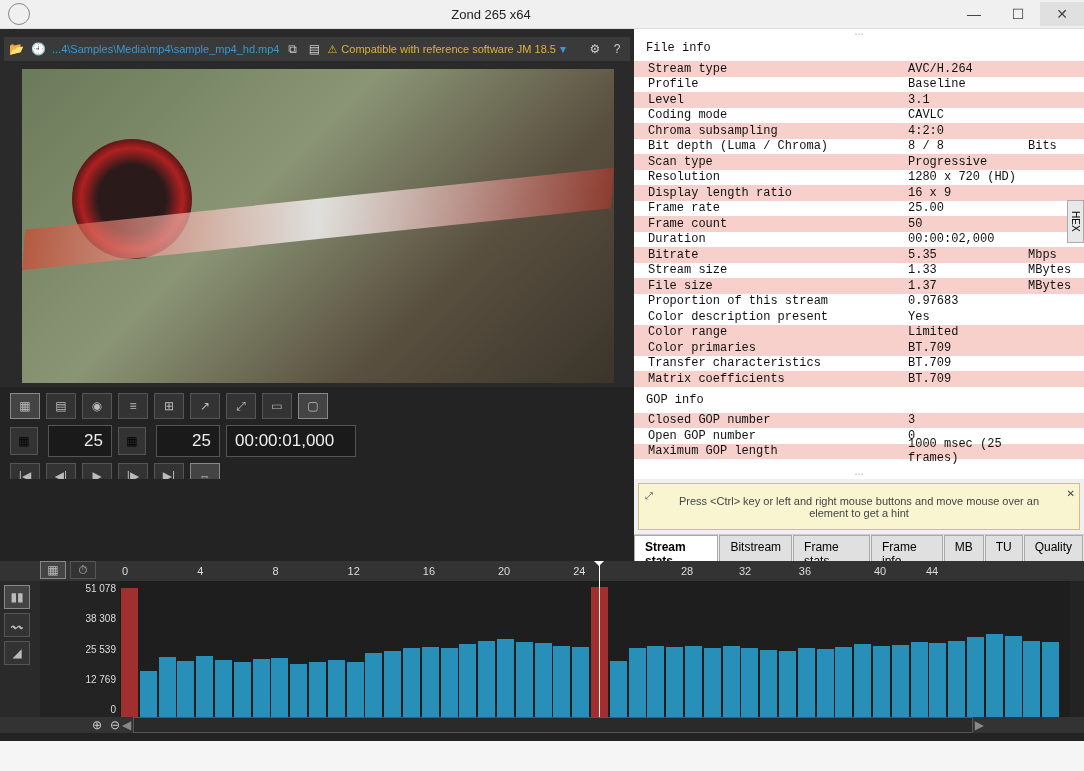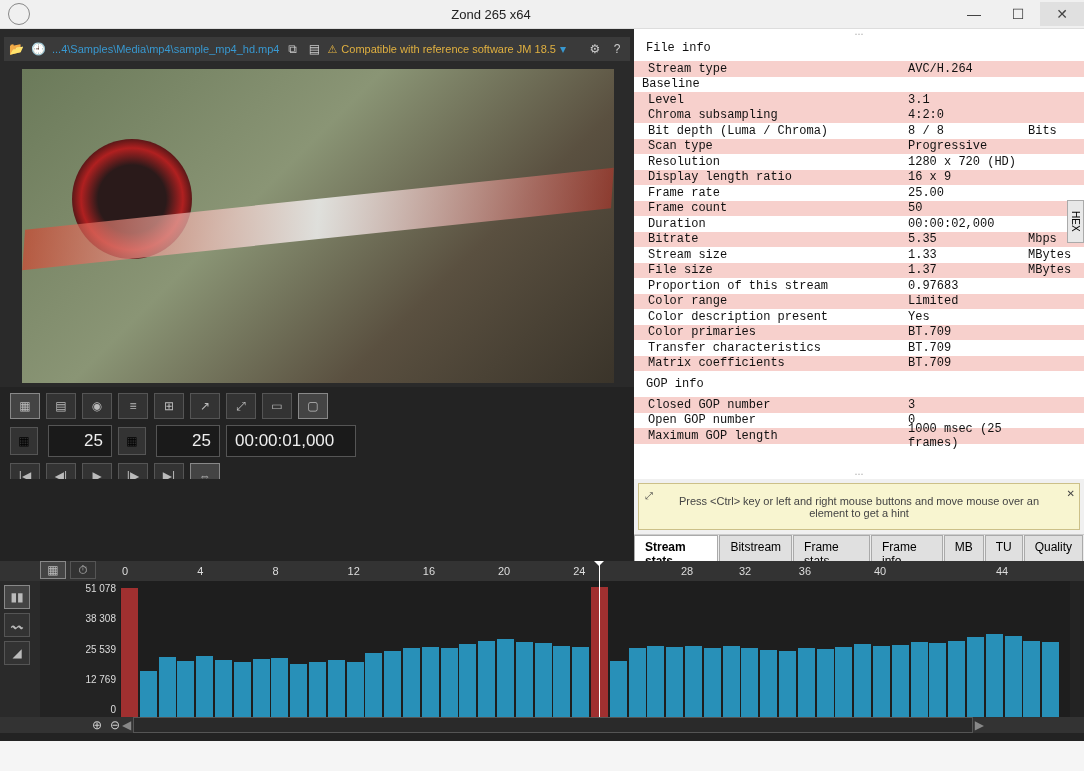--- a/index.html
+++ b/index.html
@@ -117,26 +117,32 @@
  <div class="right">
   <div style="height:6px;text-align:center;color:#888;font-size:9px">⋯</div>
   <div class="infoarea" id="infoarea">
         <div class="section">File info</div>
         <div class="inforow odd">
           <span class="klabel">Stream type</span>
           <span class="kval">AVC/H.264</span>
           <span class="kunit"></span>
         </div>
         <div class="inforow ">
+          <span class="klabel">Profile</span>
           <span class="kval">Baseline</span>
           <span class="kunit"></span>
         </div>
         <div class="inforow odd">
           <span class="klabel">Level</span>
           <span class="kval">3.1</span>
+          <span class="kunit"></span>
+        </div>
+        <div class="inforow ">
+          <span class="klabel">Coding mode</span>
+          <span class="kval">CAVLC</span>
           <span class="kunit"></span>
         </div>
         <div class="inforow odd">
           <span class="klabel">Chroma subsampling</span>
           <span class="kval">4:2:0</span>
           <span class="kunit"></span>
         </div>
         <div class="inforow ">
           <span class="klabel">Bit depth (Luma / Chroma)</span>
           <span class="kval">8 / 8</span>
@@ -185,28 +191,28 @@
         <div class="inforow odd">
           <span class="klabel">File size</span>
           <span class="kval">1.37</span>
           <span class="kunit">MBytes</span>
         </div>
         <div class="inforow ">
           <span class="klabel">Proportion of this stream</span>
           <span class="kval">0.97683</span>
           <span class="kunit"></span>
         </div>
+        <div class="inforow ">
+          <span class="klabel">Color description present</span>
+          <span class="kval">Yes</span>
+          <span class="kunit"></span>
+        </div>
         <div class="inforow odd">
           <span class="klabel">Color range</span>
           <span class="kval">Limited</span>
-          <span class="kunit"></span>
-        </div>
-        <div class="inforow ">
-          <span class="klabel">Color description present</span>
-          <span class="kval">Yes</span>
           <span class="kunit"></span>
         </div>
         <div class="inforow odd">
           <span class="klabel">Color primaries</span>
           <span class="kval">BT.709</span>
           <span class="kunit"></span>
         </div>
         <div class="inforow ">
           <span class="klabel">Transfer characteristics</span>
           <span class="kval">BT.709</span>
@@ -268,21 +274,21 @@
       <span class="tltick" style="left: 197.2px;">4</span>
       <span class="tltick" style="left: 272.4px;">8</span>
       <span class="tltick" style="left: 347.6px;">12</span>
       <span class="tltick" style="left: 422.8px;">16</span>
       <span class="tltick" style="left: 498px;">20</span>
       <span class="tltick" style="left: 573.2px;">24</span>
       <span class="tltick" style="left: 681px;">28</span>
       <span class="tltick" style="left: 739px;">32</span>
       <span class="tltick" style="left: 798.8px;">36</span>
       <span class="tltick" style="left: 874px;">40</span>
-      <span class="tltick" style="left: 996px;">44</span>
+      <span class="tltick" style="left: 926px;">44</span>
     </div>
  <div class="tlbody">
   <div class="tlleft">
    <div style="display:flex;height:100%">
     <div class="tlmode">
      <span class="btn sel" style="width:24px;height:22px">▮▮</span>
      <span class="btn" style="width:24px;height:22px">〰</span>
      <span class="btn" style="width:24px;height:22px">◢</span>
     </div>
     <div class="yaxis" id="yaxis">

